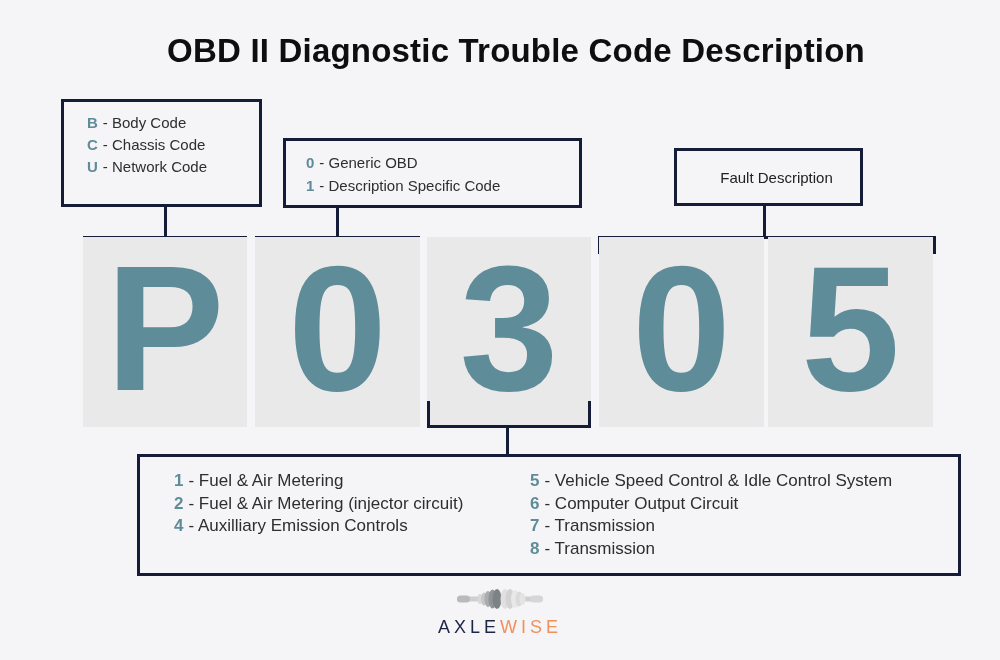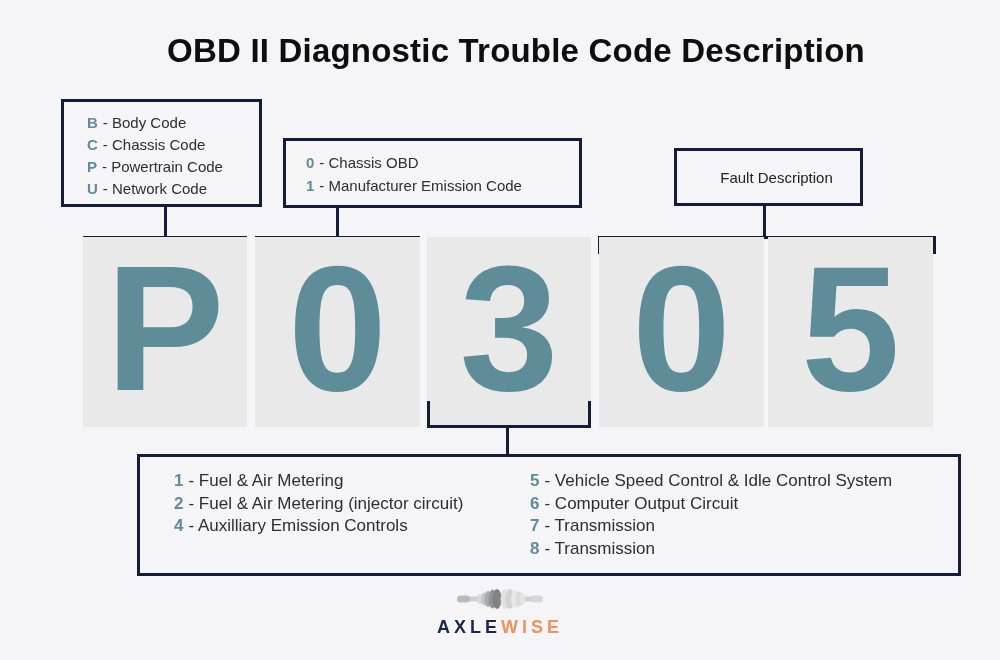--- a/index.html
+++ b/index.html
@@ -30,41 +30,40 @@
   .bracket-bottom{top:401px;height:27px;border-bottom:3px solid #151c38;border-left:3px solid #151c38;border-right:3px solid #151c38;}
   .vline{position:absolute;width:3px;background:#151c38;}
   .fault-list{
     position:absolute;left:93px;top:454px;width:824px;height:122px;
     border:3px solid #151c38;box-sizing:border-box;background:#f5f4f6;
     display:flex;padding-top:13px;font-size:17px;line-height:22.5px;color:#2e2e2e;margin-left:44px;
   }
   .col-left{margin-left:34px;width:356px;}
   .col-right{width:400px;}
   .logo{position:absolute;left:0;top:588px;width:100%;display:flex;flex-direction:column;align-items:center;}
-  .logo-word{font-size:18px;font-weight:bold;letter-spacing:4px;margin-top:3px;white-space:nowrap;}
+  .logo-word{font-size:18px;font-weight:normal;letter-spacing:4px;margin-top:3px;white-space:nowrap;}
   .logo-axle{color:#1b2545;}
   .logo-wise{color:#f0915c;}
 </style>
 </head>
 <body>
 
 <div class="canvas">
 
   <div class="title">OBD II Diagnostic Trouble Code Description</div>
 
   <div class="label-box box-first">
     <div><span class="key">B</span><span class="desc">- Body Code</span></div>
     <div><span class="key">C</span><span class="desc">- Chassis Code</span></div>
-    <div><span class="key">P</span><span class="desc">- Powertrain Code</span></div>
     <div><span class="key">U</span><span class="desc">- Network Code</span></div>
   </div>
 
   <div class="label-box box-second">
-    <div><span class="key">0</span><span class="desc">- Chassis OBD</span></div>
-    <div><span class="key">1</span><span class="desc">- Manufacturer Emission Code</span></div>
+    <div><span class="key">0</span><span class="desc">- Generic OBD</span></div>
+    <div><span class="key">1</span><span class="desc">- Description Specific Code</span></div>
   </div>
 
   <div class="label-box box-fault">
     <span>Fault Description</span>
   </div>
 
   <div class="vline" style="left:164px;top:205px;height:33px;"></div>
   <div class="vline" style="left:336px;top:206px;height:32px;"></div>
   <div class="vline" style="left:763px;top:204px;height:34px;"></div>
 

